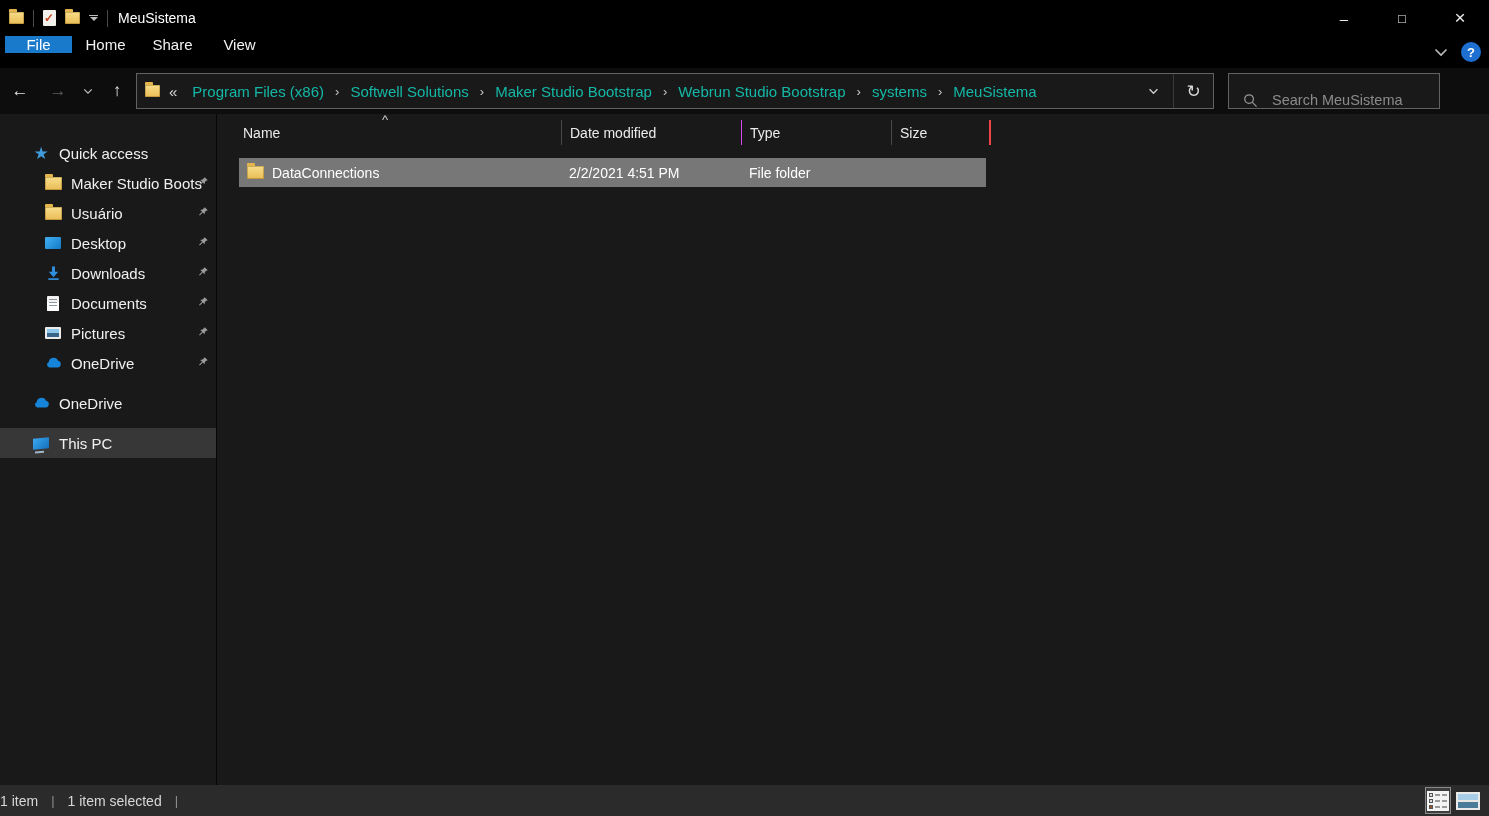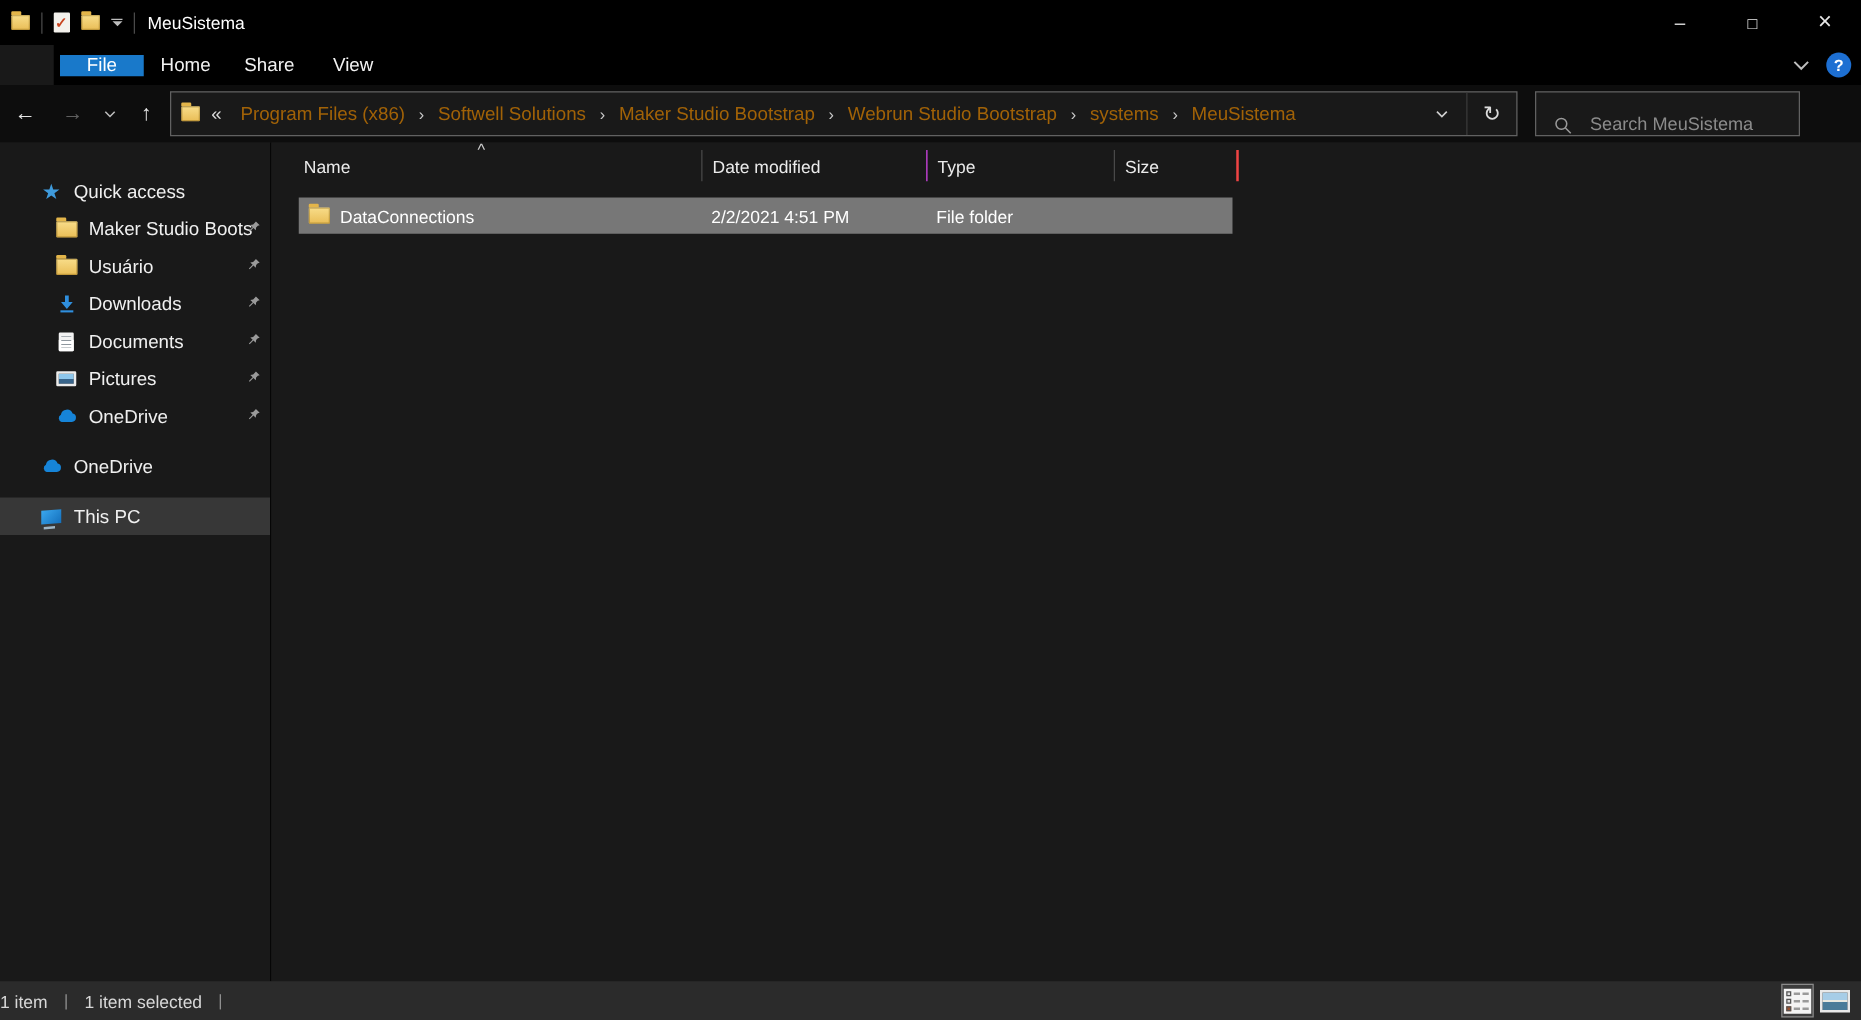--- a/index.html
+++ b/index.html
@@ -31,22 +31,22 @@
   .icn-check { width:13px; height:16px; background:#f3f1ec; position:relative; border-radius:1px; flex:none; }
   .icn-check::after { content:"✓"; position:absolute; left:1px; top:1px; color:#c8441f;
                       font-size:12px; font-weight:bold; }
 
   .qat-drop { display:flex; flex-direction:column; align-items:center; gap:1px; }
   .qat-drop .bar { width:9px; height:1px; background:#bdbdbd; }
   .qat-drop .tri { width:0; height:0; border-left:4px solid transparent;
                    border-right:4px solid transparent; border-top:4px solid #bdbdbd; }
 
   
-  .tabrow { height:32px; background:#000; display:flex; align-items:center; flex:none;
-            padding-left:5px; position:relative;margin-left:43px; }
+  .tabrow { height:32px; background:#000; display:flex; align-items:flex-start; flex:none;
+            padding-left:5px; position:relative; }
   .tab { width:67px; display:flex; align-items:center; justify-content:center;
          font-size:15px; color:#f2f2f2; cursor:default; }
   .tab.active { background:#1979ca; color:#fff; }
   .ribbon-right { position:absolute; right:8px; top:0; height:32px; display:flex;
                   align-items:center; gap:13px; }
   .help-circle { width:20px; height:20px; border-radius:50%; background:#1d6fd2; color:#fff;
                  display:flex; align-items:center; justify-content:center;
                  font-size:13px; font-weight:bold; }
 
   
@@ -55,21 +55,21 @@
              color:#e4e4e4; font-size:17px; }
   .nav-btn.back { width:40px; }
   .nav-btn.fwd  { width:36px; color:#5f5f5f; }
   .nav-btn.drop { width:24px; }
   .nav-btn.up   { width:34px; }
   .addressbar { height:36px; flex:none; width:1078px; margin-left:2px;
                 border:1px solid #616161; background:#191919;
                 display:flex; align-items:center; }
   .addr-folder { margin-left:8px; }
   .crumb-overflow { color:#d9d9d9; font-size:15px; padding:0 9px; }
-  .crumb { color:#a16207; font-size:15px; padding:0 6px; white-space:nowrap; }
+  .crumb { color:#14b8a6; font-size:15px; padding:0 6px; white-space:nowrap; }
   .crumb-sep { color:#c9c9c9; font-size:13px; padding:0 5px; }
   .addr-spacer { flex:1; }
   .addr-dropbtn { width:40px; height:34px; display:flex; align-items:center; justify-content:center; }
   .addr-refresh { width:40px; height:34px; display:flex; align-items:center; justify-content:center;
                   color:#dcdcdc; font-size:17px; border-left:1px solid #3a3a3a; }
   .searchbox { height:36px; width:212px; margin-left:14px; border:1px solid #616161;
                background:#191919; display:flex; align-items:flex-end; }
   .searchbox svg { margin:0 14px 0 14px; flex:none; }
   .searchbox input { background:transparent; border:none; outline:none; color:#e8e8e8;
                      font-size:14.5px; width:170px; font-family:"Liberation Sans",sans-serif; }
@@ -243,20 +243,29 @@
         <span class="side-icon">
             <span class="icn-folder"></span>
           </span>
         <span class="lbl">Usuário</span>
         <svg class="pin" width="12" height="12" viewBox="0 0 24 24">
             <path fill="#9a9a9a" d="M15.5 2.5 L21.5 8.5 L18.5 9.3 L15.8 12 L15.2 16.5 L11.5 12.8 L5.5 18.8 L4.2 17.5 L10.2 11.5 L6.5 7.8 L11 7.2 L13.7 4.5 Z"></path>
           </svg>
       </div>
       <div class="side-item level2">
         <span class="side-icon">
+            <span class="icn-desktop"></span>
+          </span>
+        <span class="lbl">Desktop</span>
+        <svg class="pin" width="12" height="12" viewBox="0 0 24 24">
+            <path fill="#9a9a9a" d="M15.5 2.5 L21.5 8.5 L18.5 9.3 L15.8 12 L15.2 16.5 L11.5 12.8 L5.5 18.8 L4.2 17.5 L10.2 11.5 L6.5 7.8 L11 7.2 L13.7 4.5 Z"></path>
+          </svg>
+      </div>
+      <div class="side-item level2">
+        <span class="side-icon">
           <svg width="15" height="16" viewBox="0 0 16 16">
               <path d="M6.4 1h3.2v5.6H13L8 12.4 3 6.6h3.4z" fill="#2f8fde"></path>
               <rect x="2.5" y="13.6" width="11" height="1.8" fill="#2f8fde"></rect>
             </svg>
         </span>
         <span class="lbl">Downloads</span>
         <svg class="pin" width="12" height="12" viewBox="0 0 24 24">
             <path fill="#9a9a9a" d="M15.5 2.5 L21.5 8.5 L18.5 9.3 L15.8 12 L15.2 16.5 L11.5 12.8 L5.5 18.8 L4.2 17.5 L10.2 11.5 L6.5 7.8 L11 7.2 L13.7 4.5 Z"></path>
           </svg>
       </div>

